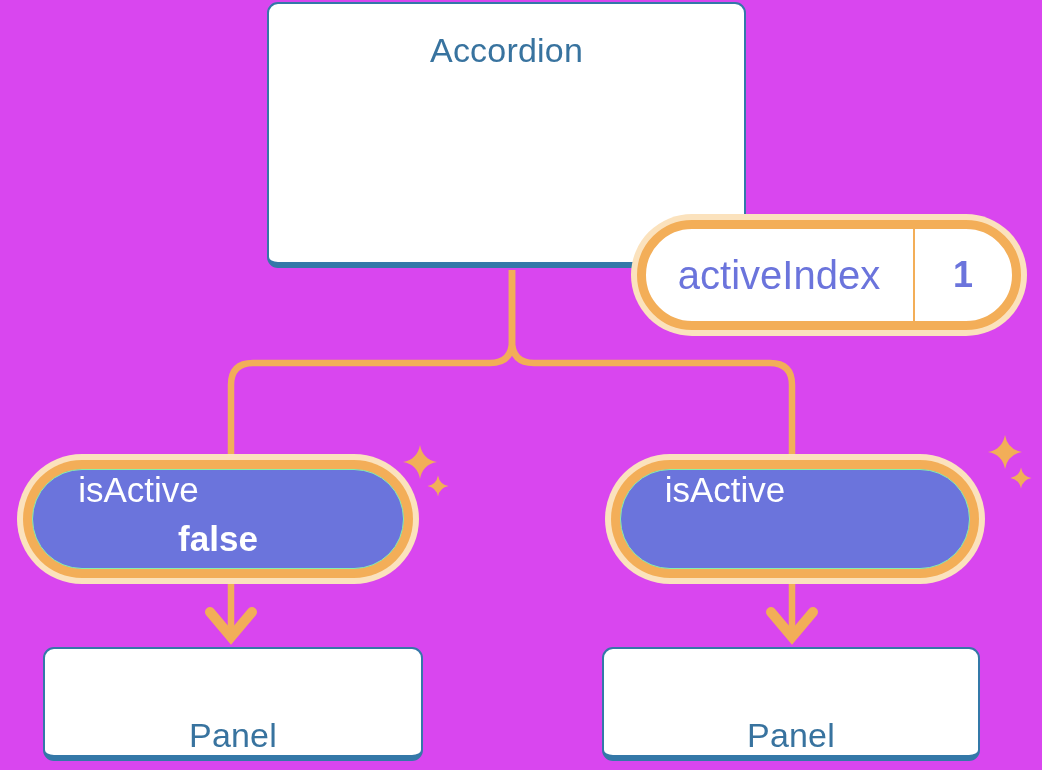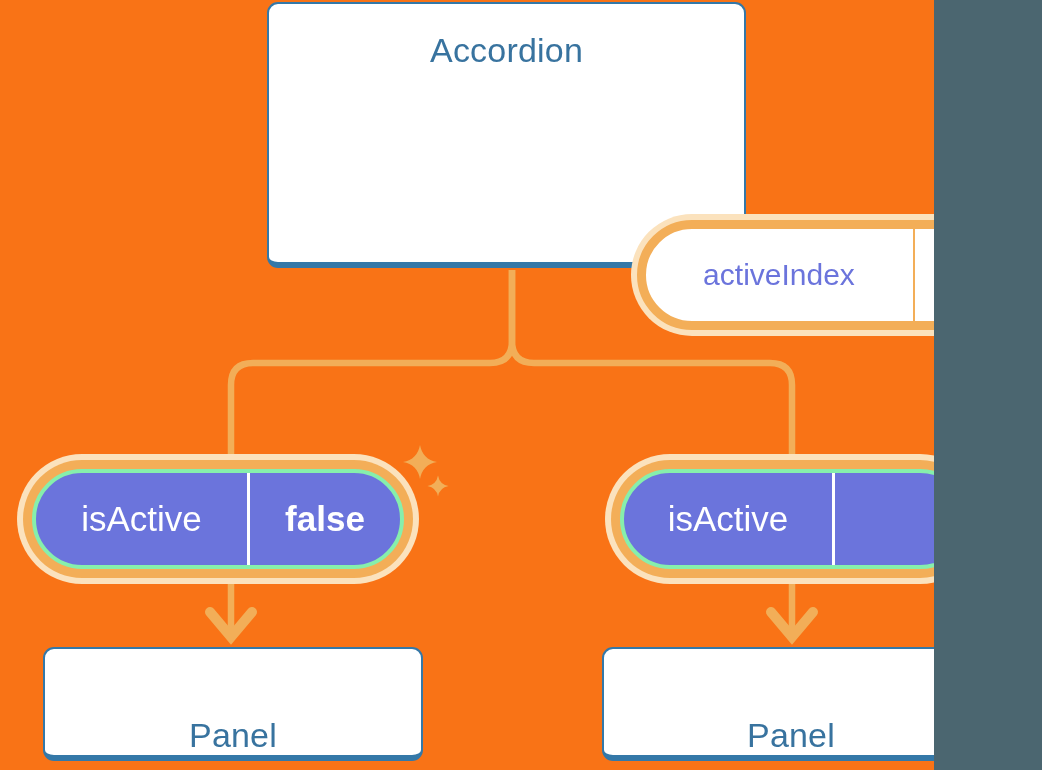--- a/index.html
+++ b/index.html
@@ -1,20 +1,20 @@
 <!DOCTYPE html>
 <html><head>
 <meta charset="utf-8">
 <style>
   html, body { margin: 0; padding: 0; background: #4B6670; }
   .canvas {
     position: relative;
-    width: 934px;
+    width: 1042px;
     height: 770px;
-    background: #f97316;
+    background: #d946ef;
     overflow: hidden;
     font-family: "Liberation Sans", "DejaVu Sans", sans-serif;
   }
   .wires {
     position: absolute;
     left: 0; top: 0;
     width: 1042px; height: 770px;
     z-index: 1;
   }
   .box {
@@ -64,30 +64,31 @@
     left: 322px; top: 111px;
     position: relative;
     margin-top: 37px;
     width: 384px; height: 110px;
     background: #FFFFFF;
     border: 9px solid #F3AE58;
     box-shadow: 0 0 0 6px #FBE2BD;
   }
   .pill-prop {
     background: #6B74DC;
-    border: 4px solid #86efac;
+    border: 1px solid #86efac;
     box-shadow: 0 0 0 9px #F3AE58, 0 0 0 15px #FBE2BD;
+    flex-direction: column;
   }
   .pill-prop-left  { left: 32px;  top: 469px; width: 372px; height: 100px; }
   .pill-prop-right { left: 620px; top: 469px; width: 350px; height: 100px; }
   .cell {
     display: flex;
     align-items: center;
     justify-content: center;
-    font-size: 30px;
+    font-size: 40px;
   }
   .cell-grow { flex: 1; }
   .pill-state .cell { color: #6B74DC; }
   .pill-state .cell-name  { width: 267px; }
   .pill-state .cell-value { font-weight: 700; font-size: 36px; }
   .pill-prop .cell { color: #FFFFFF; font-size: 35px; }
   .pill-prop-left  .cell-name { width: 211px; }
   .pill-prop-right .cell-name { width: 208px; }
   .pill-prop .cell-value { font-weight: 700; }
   .divider { width: 2px; }

